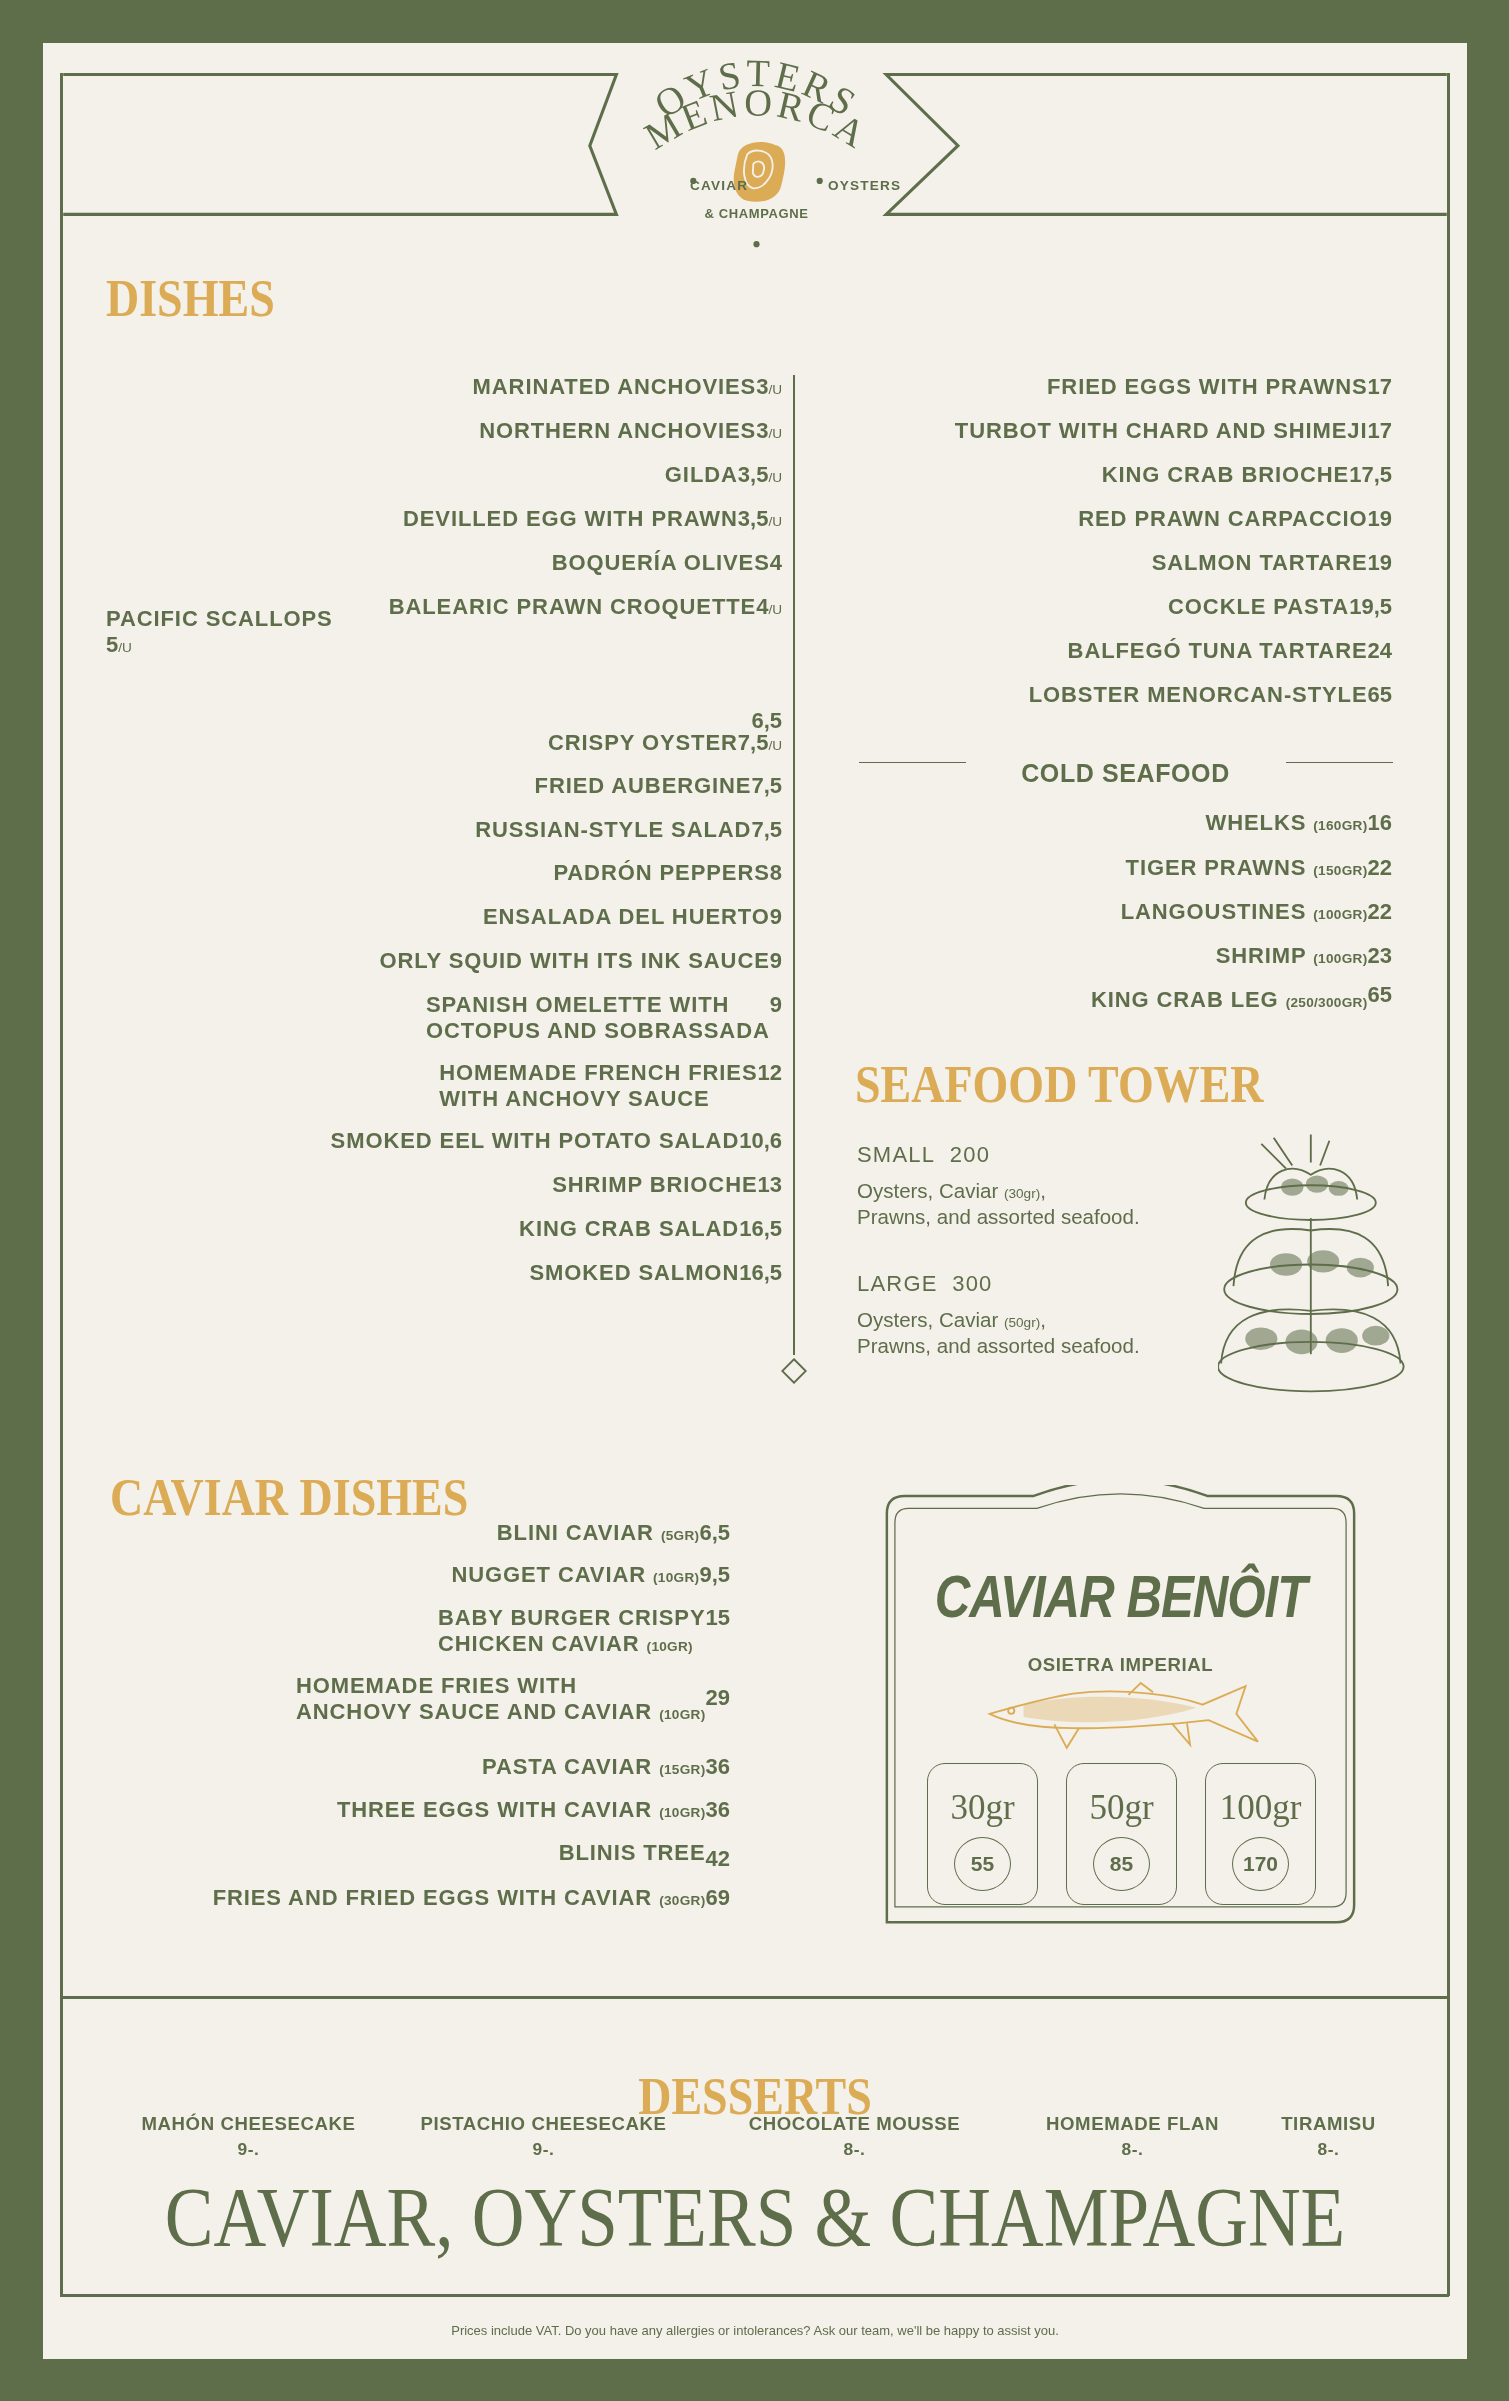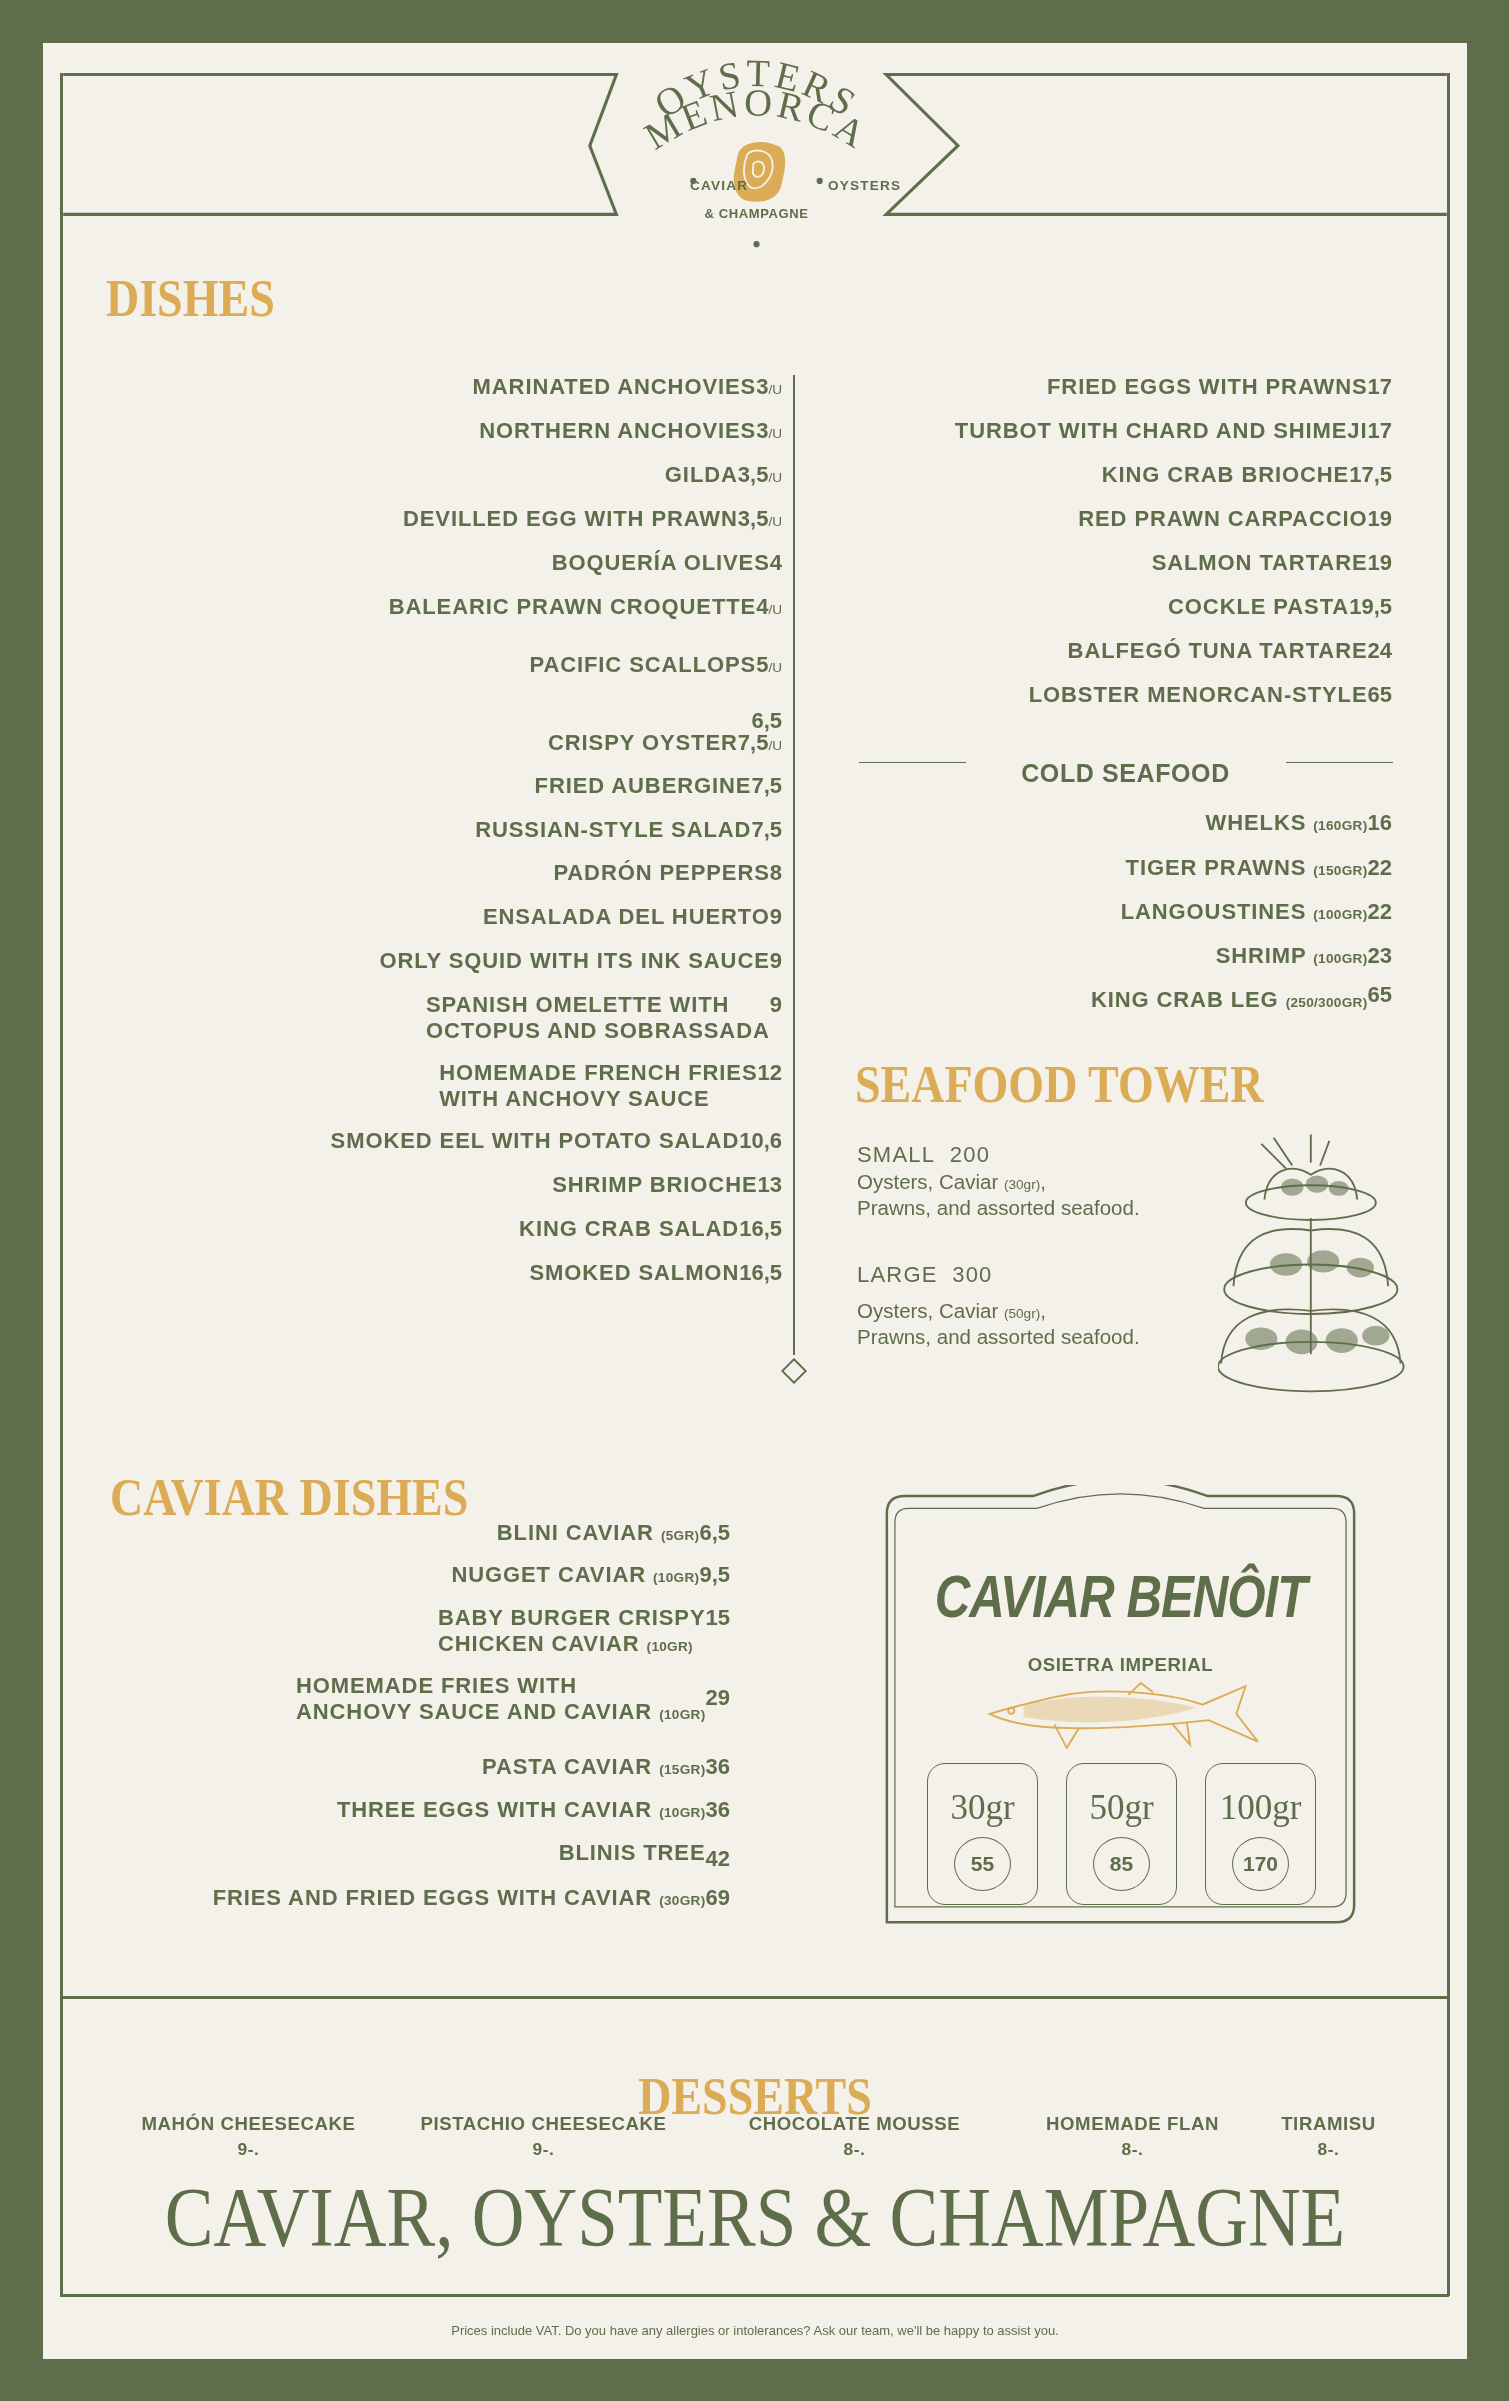--- a/index.html
+++ b/index.html
@@ -98,21 +98,21 @@
           <div>BOQUERÍA OLIVES</div>
         </div>
         <div class="price" style=""><span>4</span><span class="unit"></span></div>
       </div>
       <div class="item" style="left:0; top:551px; width:676px;">
         <div class="name">
           <div>BALEARIC PRAWN CROQUETTE</div>
         </div>
         <div class="price" style=""><span>4</span><span class="unit">/U</span></div>
       </div>
-      <div class="item" style="left:0; top:609px; width:676px;">
+      <div class="item" style="left:0; top:563px; width:676px;flex-direction:column;">
         <div class="name">
           <div>PACIFIC SCALLOPS</div>
         </div>
         <div class="price" style=""><span>5</span><span class="unit">/U</span></div>
       </div>
       <div class="item" style="left:0; top:639px; width:676px;">
         <div class="price" style="margin-top:26px"><span>6,5</span><span class="unit"></span></div>
       </div>
       <div class="item" style="left:0; top:687px; width:676px;">
         <div class="name">
@@ -253,21 +253,21 @@
   <div class="abs" style="left:816px; top:703px; width:533px; height:31px;">
     <div class="frame-line" style="left:0; top:15.5px; width:107px; height:1.2px;"></div>
     <div class="abs" style="left:0; width:533px; text-align:center; top:0; font-size:25px; font-weight:bold; letter-spacing:0.6px;margin-top:13px;">COLD SEAFOOD</div>
     <div class="frame-line" style="left:427px; top:15.5px; width:107px; height:1.2px;"></div>
   </div>
 
   <div class="sec-title" style="left:812px; top:1011px;">SEAFOOD TOWER</div>
   <div class="abs tower" id="towercol" style="left:814px; top:1098px; width:372px;">
       <div style="margin-top:0px;">
         <div style="font-size:22px; letter-spacing:1.2px; line-height:27px;"><span>SMALL</span>&nbsp;&nbsp;<span>200</span></div>
-        <div style="font-size:20.5px; line-height:23px; margin-top:2px;"><span>Oysters, Caviar </span><span style="font-size:13.6px;">(30gr)</span><span>,</span><br><span>Prawns, and assorted seafood.</span></div>
+        <div style="font-size:20.5px; line-height:23px; margin-top:11px;"><span>Oysters, Caviar </span><span style="font-size:13.6px;">(30gr)</span><span>,</span><br><span>Prawns, and assorted seafood.</span></div>
       </div>
       <div style="margin-top:42px;">
         <div style="font-size:22px; letter-spacing:1.2px; line-height:27px;"><span>LARGE</span>&nbsp;&nbsp;<span>300</span></div>
         <div style="font-size:20.5px; line-height:23px; margin-top:11px;"><span>Oysters, Caviar </span><span style="font-size:13.6px;">(50gr)</span><span>,</span><br><span>Prawns, and assorted seafood.</span></div>
       </div>
     </div>
 
   <svg class="abs" style="left:1175px; top:1088px;" width="198" height="267" viewBox="0 0 320 430">
     <g fill="none" stroke="#5F6E4A" stroke-width="3">
       <path d="M70 20 L110 60 M90 10 L120 55 M150 5 L150 50 M180 15 L165 55"></path>

